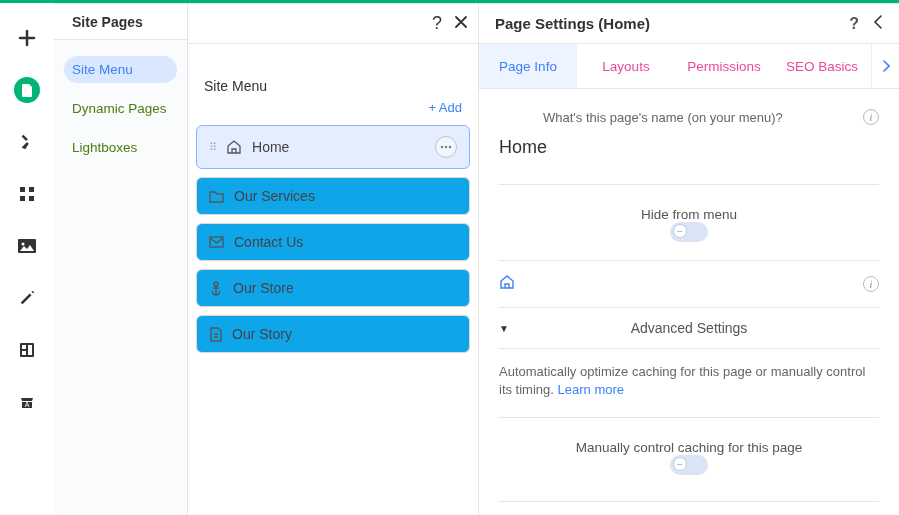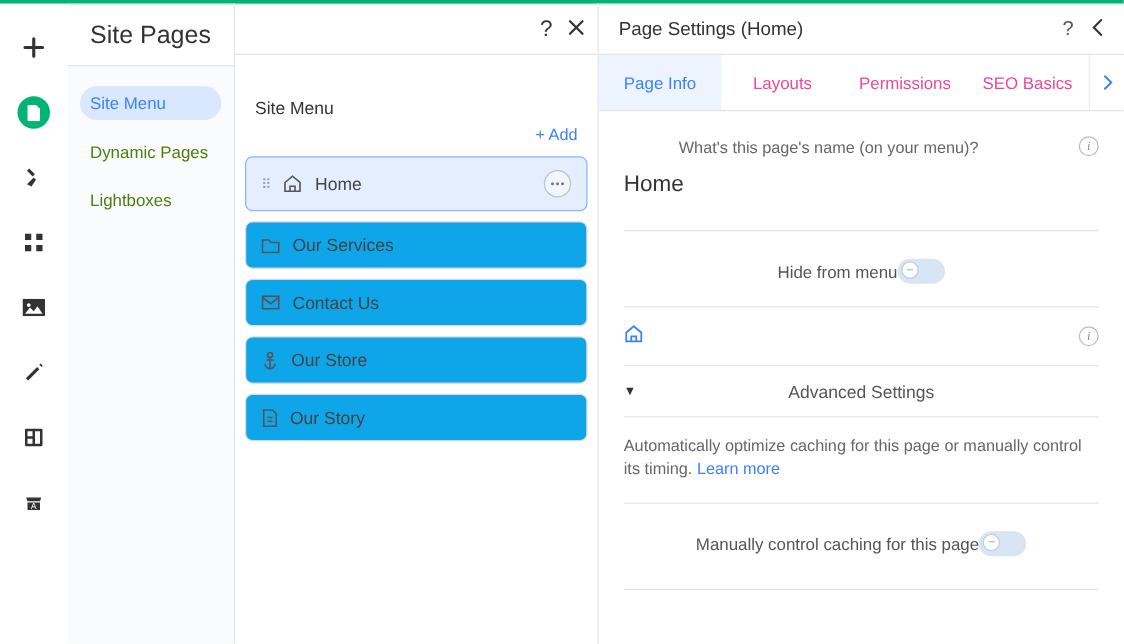--- a/index.html
+++ b/index.html
@@ -50,26 +50,26 @@
       position: absolute;
       left: 54px;
       top: 3px;
       bottom: 0;
       width: 134px;
       border-top: 1px solid #e5e5e5;
       border-right: 1px solid #e5e5e5;
       background: #fafbfc;
     }
     .panel-left-header {
-      height: 49px;
+      height: 36px;
       display: flex;
       align-items: center;
       padding-left: 18px;
-      font-weight: 400;
-      font-size: 20px;
+      font-weight: 700;
+      font-size: 14px;
       border-bottom: 1px solid #e5e5e5;
       background: #fff;
     }
     .nav-list {
       padding: 16px 10px;
     }
     .nav-item {
       padding: 6px 8px;
       color: #4d7c0f;
       font-size: 13.5px;
@@ -165,21 +165,21 @@
       bottom: 0;
       border-left: 1px solid #e5e5e5;
       border-top: 1px solid #e5e5e5;
       background: #fff;
     }
     .panel-right .header-row {
       height: 40px;
       display: flex;
       align-items: center;
       padding: 0 16px;
-      font-weight: 400;
+      font-weight: 700;
       font-size: 15px;
       border-bottom: 1px solid #e5e5e5;
     }
     .panel-right .header-row .spacer { flex: 1; }
 
     .tabs {
       display: flex;
       min-height: 45px;
       border-bottom: 1px solid #e5e5e5;
       align-items: stretch;
@@ -240,20 +240,21 @@
       border-top: 1px solid #e5e5e5;
       margin: 12px 0;
     }
     .row-setting {
       display: flex;
       align-items: center;
       justify-content: center;
       padding: 10px 0;
       color: #555;
       font-size: 13.5px;
+      flex-direction: column;
     }
 
     .toggle {
       width: 38px; height: 20px;
       background: #d9e4f5;
       border-radius: 10px;
       position: relative;
       cursor: pointer;
     }
     .toggle .knob {

